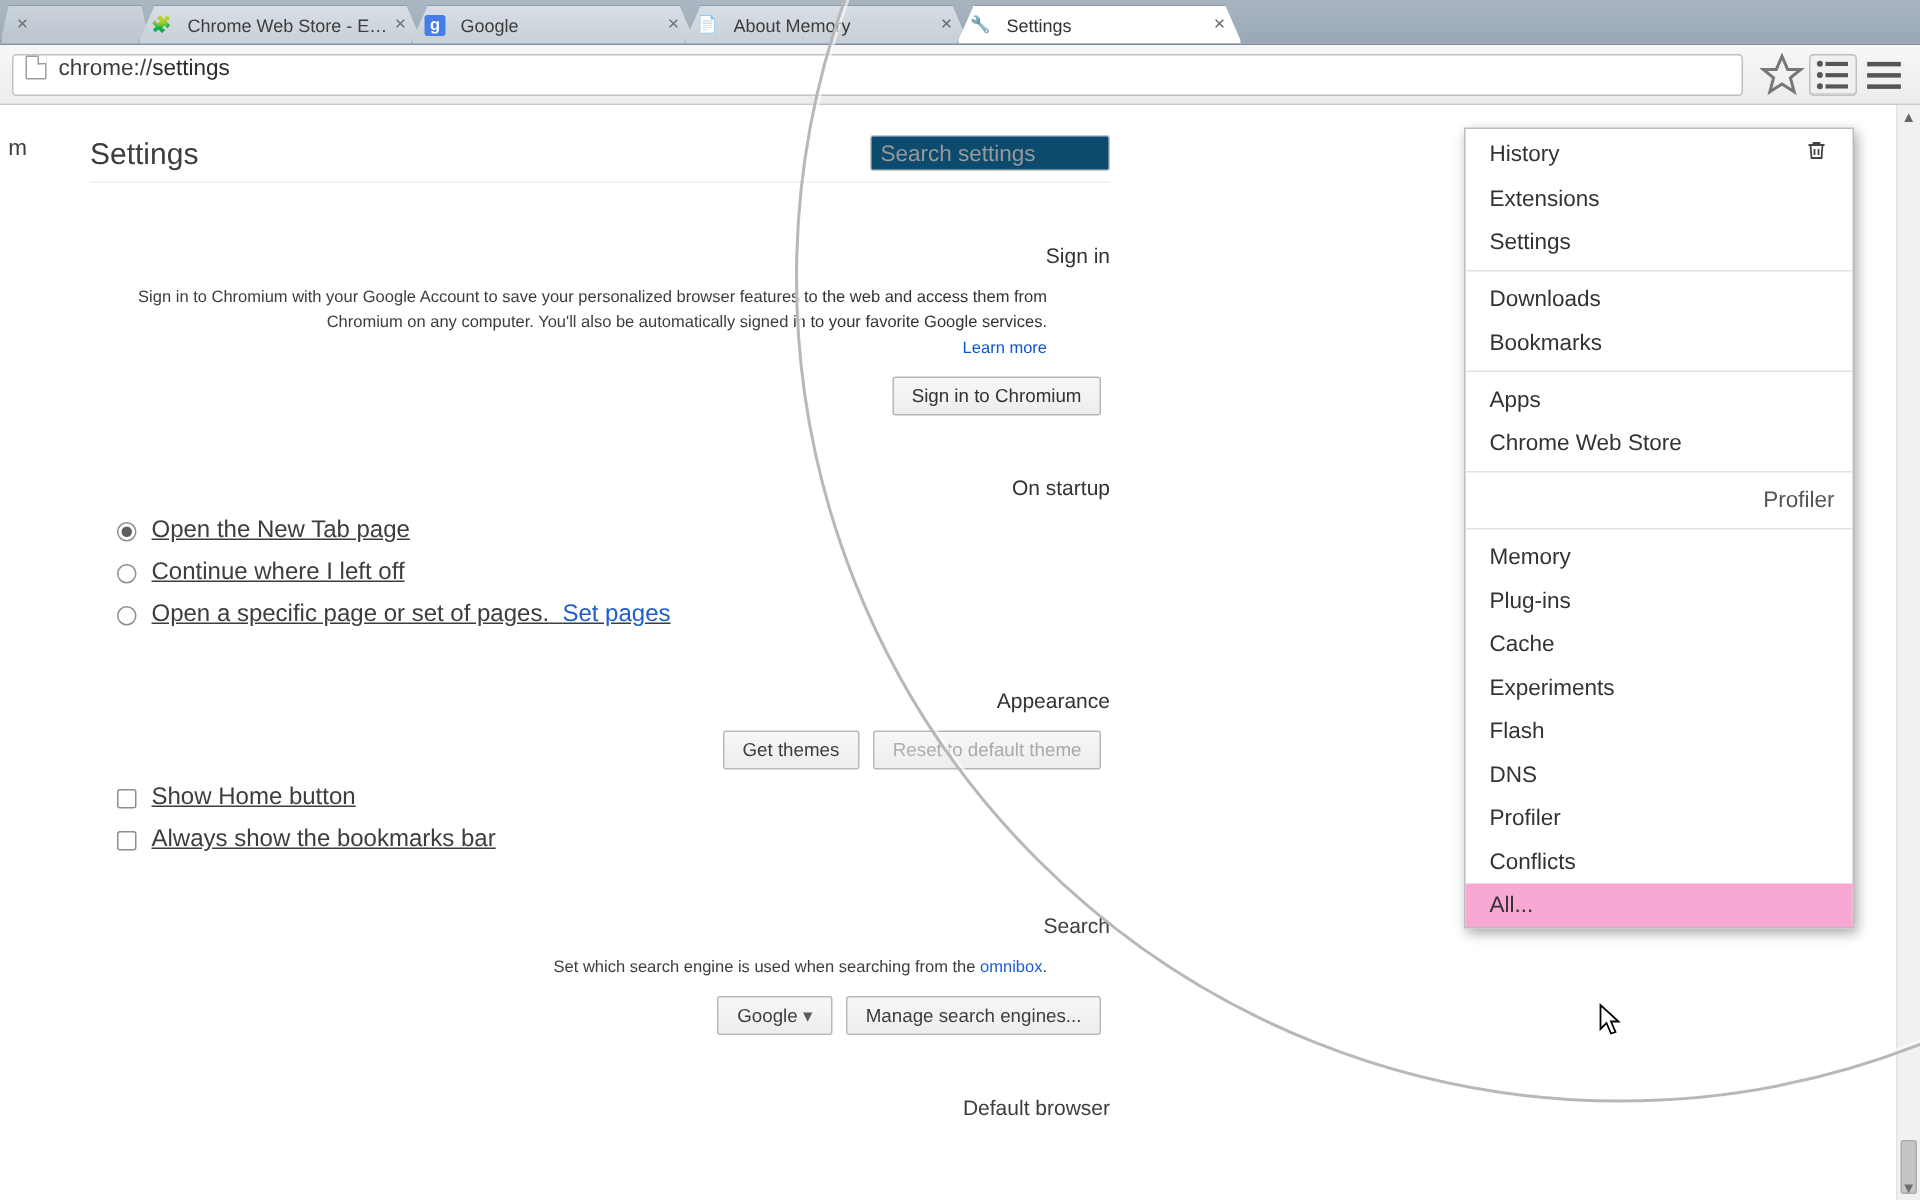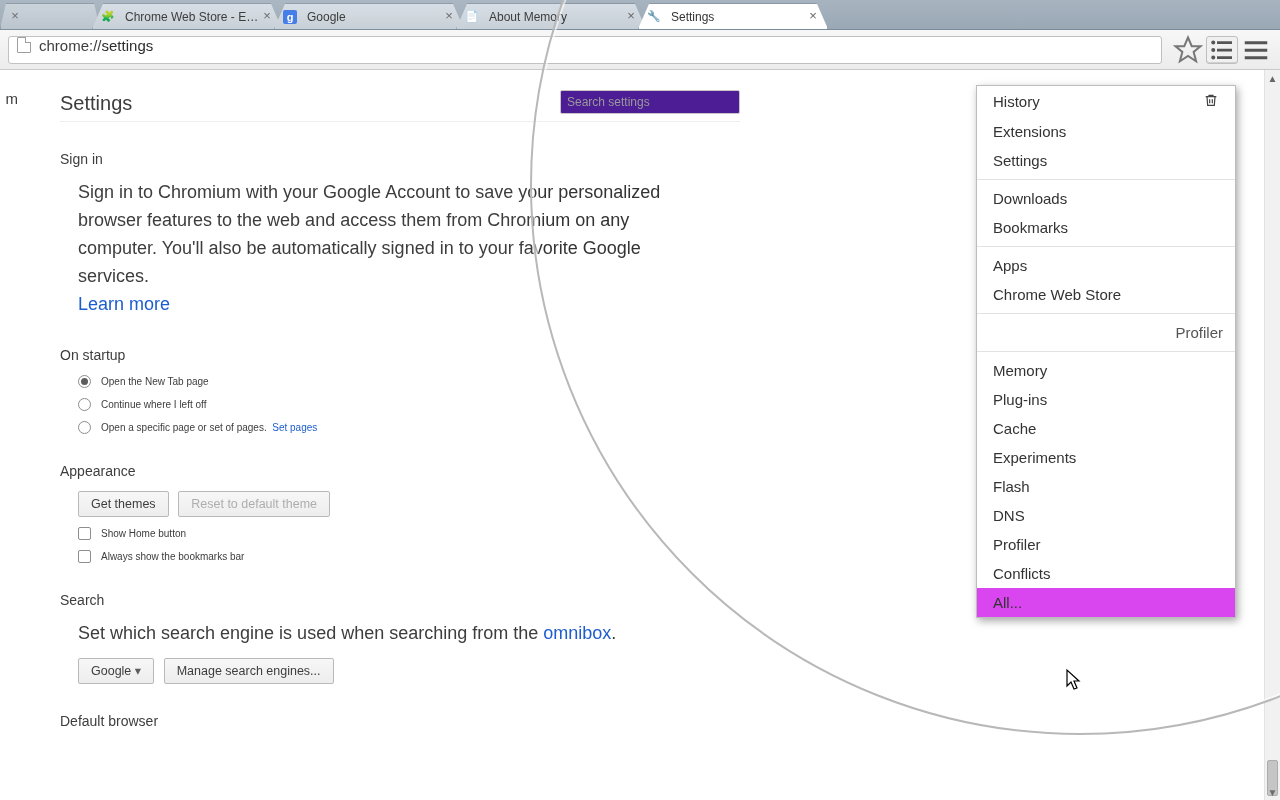--- a/index.html
+++ b/index.html
@@ -124,43 +124,43 @@
     font-size: 20px;
     font-weight: 400;
     color: #333;
     border-bottom: 1px solid #eee;
     padding-bottom: 6px;
     position:relative;
   }
   .search-settings {
     position:absolute;
     right:0; top:-2px;
-    width:180px;height:24px;
+    width:160px;height:24px;
     border:1px solid #c7c7c7;
     border-radius:2px;
     padding:0 6px;
-    font-size:12px;color:#999;
-    display:flex;align-items:center;background:#4c1d95;
-  }
-  .section { margin-top: 29px; }
+    font-size:15px;color:#999;
+    display:flex;align-items:center;background:#0c4a6e;
+  }
+  .section { margin-top: 40px; text-align: right; }
   .section h2 { font-size: 14px; font-weight: 400; color: #333; margin-bottom: 12px; }
-  .section p { font-size: 18px; color: #333; line-height: 1.55; margin-left: 18px; max-width:620px;}
+  .section p { font-size: 11px; color: #333; line-height: 1.55; margin-left: 18px; max-width:620px;}
   .link { color: #1155cc; cursor: pointer; }
   .link.u { }
   .btn {
     display:inline-block;
     height:26px; padding:0 12px;
     border:1px solid #b6b6b6; border-radius:2px;
     background:linear-gradient(#f7f7f7,#ededed);
     font-size:12.5px; color:#333; line-height:24px;
     cursor:pointer; margin-right:6px;
   }
   .btn.disabled { color:#aaa; cursor:default; }
   .btn.dd::after { content:" \25BE"; color:#555;}
-  .opt-row { display:flex; align-items:center; margin:10px 0 10px 18px; font-size:10px;}
+  .opt-row { display:flex; align-items:center; margin:10px 0 10px 18px; font-size:16px;text-decoration:underline;}
   .radio {
     width:13px;height:13px;border:1px solid #888;border-radius:50%;margin-right:10px;display:inline-flex;align-items:center;justify-content:center;background:#fff;
   }
   .radio.checked::after{content:"";width:7px;height:7px;background:#555;border-radius:50%;}
   .chk {
     width:13px;height:13px;border:1px solid #888;border-radius:2px;margin-right:10px;background:#fff;
   }
   .btn-row { margin:10px 0 0 18px; }
   
   .vscroll {
@@ -183,21 +183,21 @@
     box-shadow: 2px 3px 8px rgba(0,0,0,0.35);
     font-size:15px;
     z-index:60;
   }
   .menu-popup .row {
     padding:6px 16px;
     display:flex;align-items:center;justify-content:space-between;
     cursor:pointer;
     gap:48px;
   }
-  .menu-popup .row.hover { background:#d946ef; }
+  .menu-popup .row.hover { background:#f9a8d4; }
   .menu-popup .sep { height:1px;background:#e2e2e2;margin:4px 0;}
   .menu-popup .adv { text-align:right; padding:6px 12px; color:#555; }
   .trash-icon { color:#555; }
   
   .lens-ring {
     position:absolute;
     width:1100px;height:1100px;
     border-radius:50%;
     border:2px solid #b8b8b8;
     top:-365px; right:-350px;
@@ -286,20 +286,21 @@
       <span>Settings</span>
       <span class="search-settings">Search settings</span>
     </h1>
 
     <div class="section">
       <h2>Sign in</h2>
       <p>
         <span>Sign in to Chromium with your Google Account to save your personalized browser features to the web and access them from Chromium on any computer. You'll also be automatically signed in to your favorite Google services.</span>
         <br><span class="link u">Learn more</span>
       </p>
+      <div class="btn-row"><span class="btn">Sign in to Chromium</span></div>
     </div>
 
     <div class="section">
       <h2>On startup</h2>
       <div class="opt-row">
           <span class="radio checked"></span>
           <span>Open the New Tab page</span>
         </div>
       <div class="opt-row">
           <span class="radio"></span>

